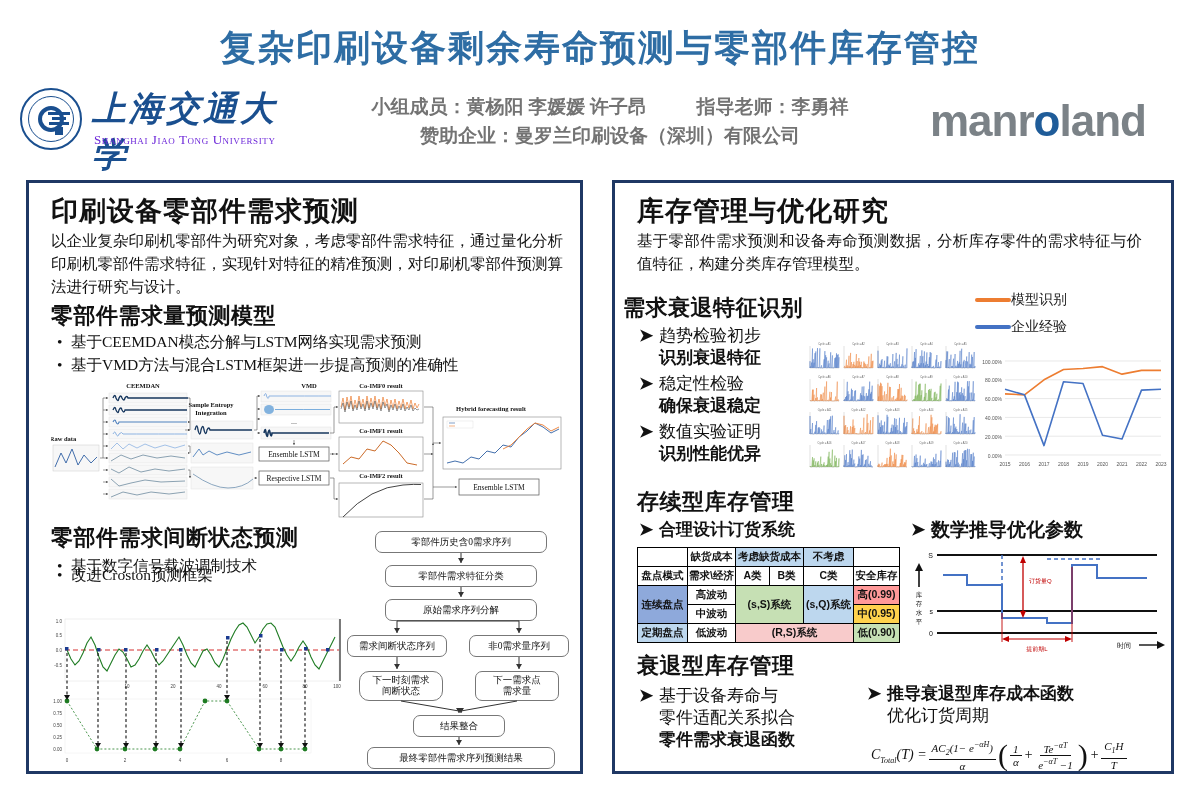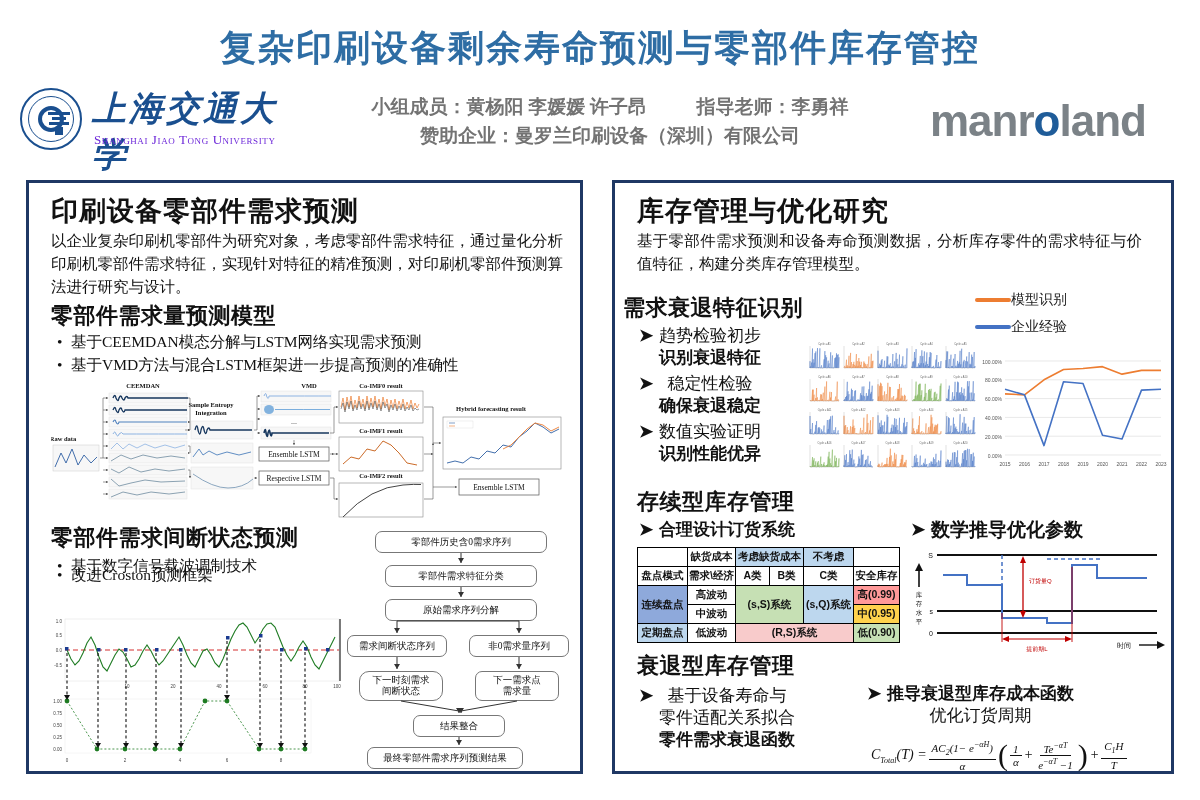--- a/index.html
+++ b/index.html
@@ -122,21 +122,21 @@
     font-size:17px;
     color:#111;
     line-height:22px;
     display:flex;
     align-items:flex-start;
   }
   .arrow-glyph {
     display:inline-block; width:20px; flex:0 0 20px;
     font-size:17px; color:#111; font-weight:bold;
   }
-  .arrow-item .lines .l1 { display:block;text-align:center; }
+  .arrow-item .lines .l1 { display:block; }
   .arrow-item .lines .l2 { display:block; font-weight:bold; }
 
   
   #lp-title   { position:absolute; left:22px; top:10px; }
   #lp-para    { position:absolute; left:22px; top:46px; width:512px; }
   #lp-sub1    { position:absolute; left:22px; top:118px; }
   #lp-b1      { position:absolute; left:28px; top:148px; width:510px; }
   #lp-b2      { position:absolute; left:28px; top:171px; width:510px; }
   #lp-fig1    { position:absolute; left:22px; top:196px; width:515px; height:140px; }
   #lp-sub2    { position:absolute; left:22px; top:340px; }
@@ -507,21 +507,21 @@
     <div class="fbox" style="left:38px; top:68px;  width:152px; height:22px;">原始需求序列分解</div>
     <div class="fbox" style="left:0px;  top:104px; width:100px; height:22px;">需求间断状态序列</div>
     <div class="fbox" style="left:122px;top:104px; width:100px; height:22px;">非0需求量序列</div>
     <div class="fbox" style="left:12px; top:140px; width:84px;  height:30px;border-radius:10px;">
         <span style="display:block">下一时刻需求<br>间断状态</span>
       </div>
     <div class="fbox" style="left:128px;top:140px; width:84px;  height:30px;">
         <span style="display:block">下一需求点<br>需求量</span>
       </div>
     <div class="fbox" style="left:66px; top:184px; width:92px;  height:22px;">结果整合</div>
-    <div class="fbox" style="left:20px; top:216px; width:156px; height:22px;">最终零部件需求序列预测结果</div>
+    <div class="fbox" style="left:20px; top:216px; width:188px; height:22px;">最终零部件需求序列预测结果</div>
 
     <svg width="228" height="238" viewBox="0 0 228 238" style="position:absolute;left:0;top:0;pointer-events:none">
       <defs>
         <marker id="fa" markerWidth="6" markerHeight="6" refX="5" refY="3" orient="auto">
           <path d="M0,0 L5,3 L0,6 z" fill="#333"></path>
         </marker>
       </defs>
       <g stroke="#333" stroke-width="1" fill="none" marker-end="url(#fa)">
         <path d="M114,22 L114,32"></path>
         <path d="M114,56 L114,66"></path>

